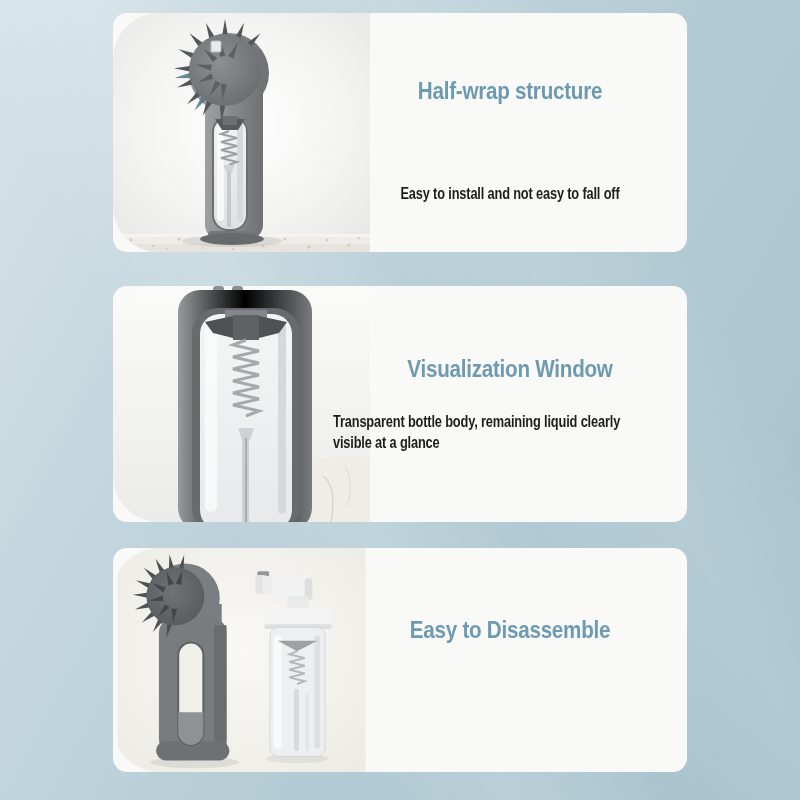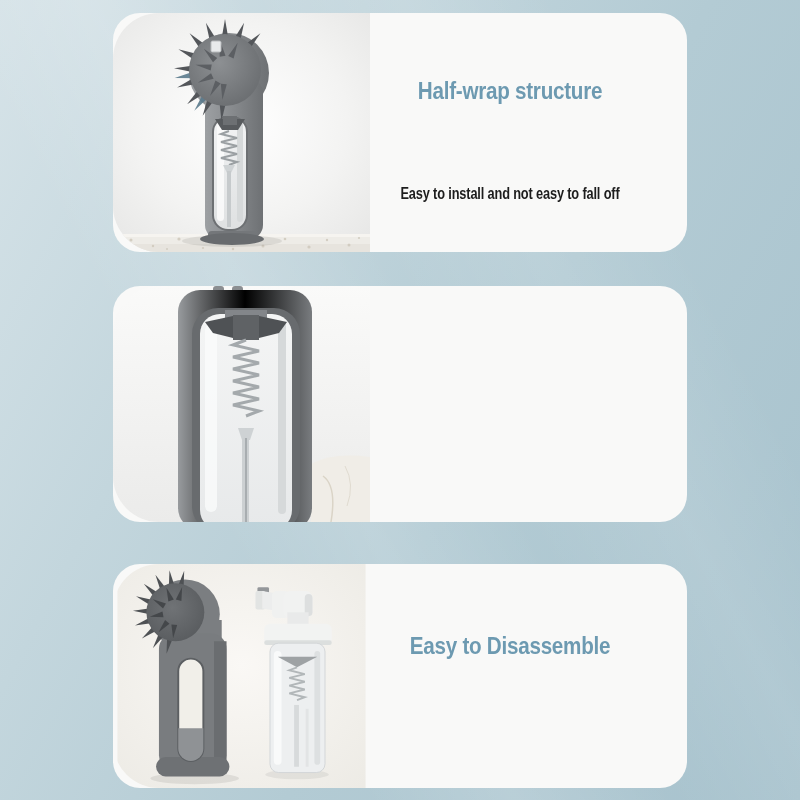--- a/index.html
+++ b/index.html
@@ -1,24 +1,24 @@
 <!DOCTYPE html>
 <html><head>
 <meta charset="utf-8">
 <style>
   html,body{margin:0;padding:0;}
   body{font-family:"Liberation Sans","DejaVu Sans",sans-serif;}
   .stage{position:relative;width:800px;height:800px;overflow:hidden;
          background:linear-gradient(118deg,#d6e3e8 0%,#c3d6dd 30%,#b3cbd4 58%,#a7c2cd 100%);}
   .stage::before{content:"";position:absolute;inset:0;pointer-events:none;
          background:linear-gradient(62deg,rgba(255,255,255,0) 30%,rgba(255,255,255,.14) 42%,rgba(255,255,255,0) 55%,rgba(255,255,255,.10) 68%,rgba(255,255,255,0) 80%);}
-  .card{position:absolute;left:113px;width:574px;background:#f9f9f8;border-radius:27px;}
+  .card{position:absolute;left:113px;width:574px;background:#f9f9f8;border-radius:14px;}
   .card-1{top:13px;height:239px;}
   .card-2{top:286px;height:236px;}
-  .card-3{top:564px;height:224px;}
+  .card-3{top:548px;height:224px;}
   .photo{position:absolute;left:0;top:0;width:257px;height:100%;
          border-radius:46px 0 0 46px;overflow:hidden;}
   .photo svg{display:block;width:100%;height:100%;}
   .text{position:absolute;left:220px;width:354px;top:0;bottom:0;}
   .card-title{position:absolute;width:100%;margin:0;text-align:center;white-space:nowrap;
          font-size:24px;font-weight:700;color:#6d9ab1;letter-spacing:-.3px;
          transform:scaleX(.86);transform-origin:50% 50%;}
   .card-1 .card-title{top:64px;}
   .card-2 .card-title{top:69px;}
   .card-3 .card-title{top:68px;}
@@ -186,20 +186,27 @@
           <polygon points="92,36 120,30 120,52 100,47" fill="#4f5255"></polygon>
           <polygon points="174,36 146,30 146,52 166,47" fill="#4f5255"></polygon>
           <rect x="120" y="29" width="26" height="25" fill="#5f6265"></rect>
           <path d="M133,54 l-13,5 l26,6 l-26,6 l26,6 l-26,6 l26,6 l-26,6 l26,6 l-26,6 l26,6 l-26,6 l26,6 l-13,5" fill="none" stroke="#a4a9ac" stroke-width="3"></path>
           <polygon points="125,142 141,142 137,154 129,154" fill="#ced2d4"></polygon>
           <rect x="129" y="152" width="7" height="84" fill="#ccd0d2"></rect>
           <rect x="132" y="152" width="2" height="84" fill="#a8adb0"></rect>
         </g>
       </svg>
     </div>
+    <div class="text left-align">
+      <h2 class="card-title">Visualization Window</h2>
+      <div class="para para-0">
+        <span class="line">Transparent bottle body, remaining liquid clearly</span>
+        <span class="line">visible at a glance</span>
+      </div>
+    </div>
   </section>
 
   <section class="card card-3">
     <div class="photo" role="img" aria-label="Disassembled gray brush sleeve next to a clear foam pump bottle">
       <svg viewBox="0 0 257 232">
         <defs>
           <radialGradient id="pbg3" cx="50%" cy="45%" r="78%">
             <stop offset="0%" stop-color="#faf8f5"></stop>
               <stop offset="100%" stop-color="#eceae4"></stop>
           </radialGradient>

